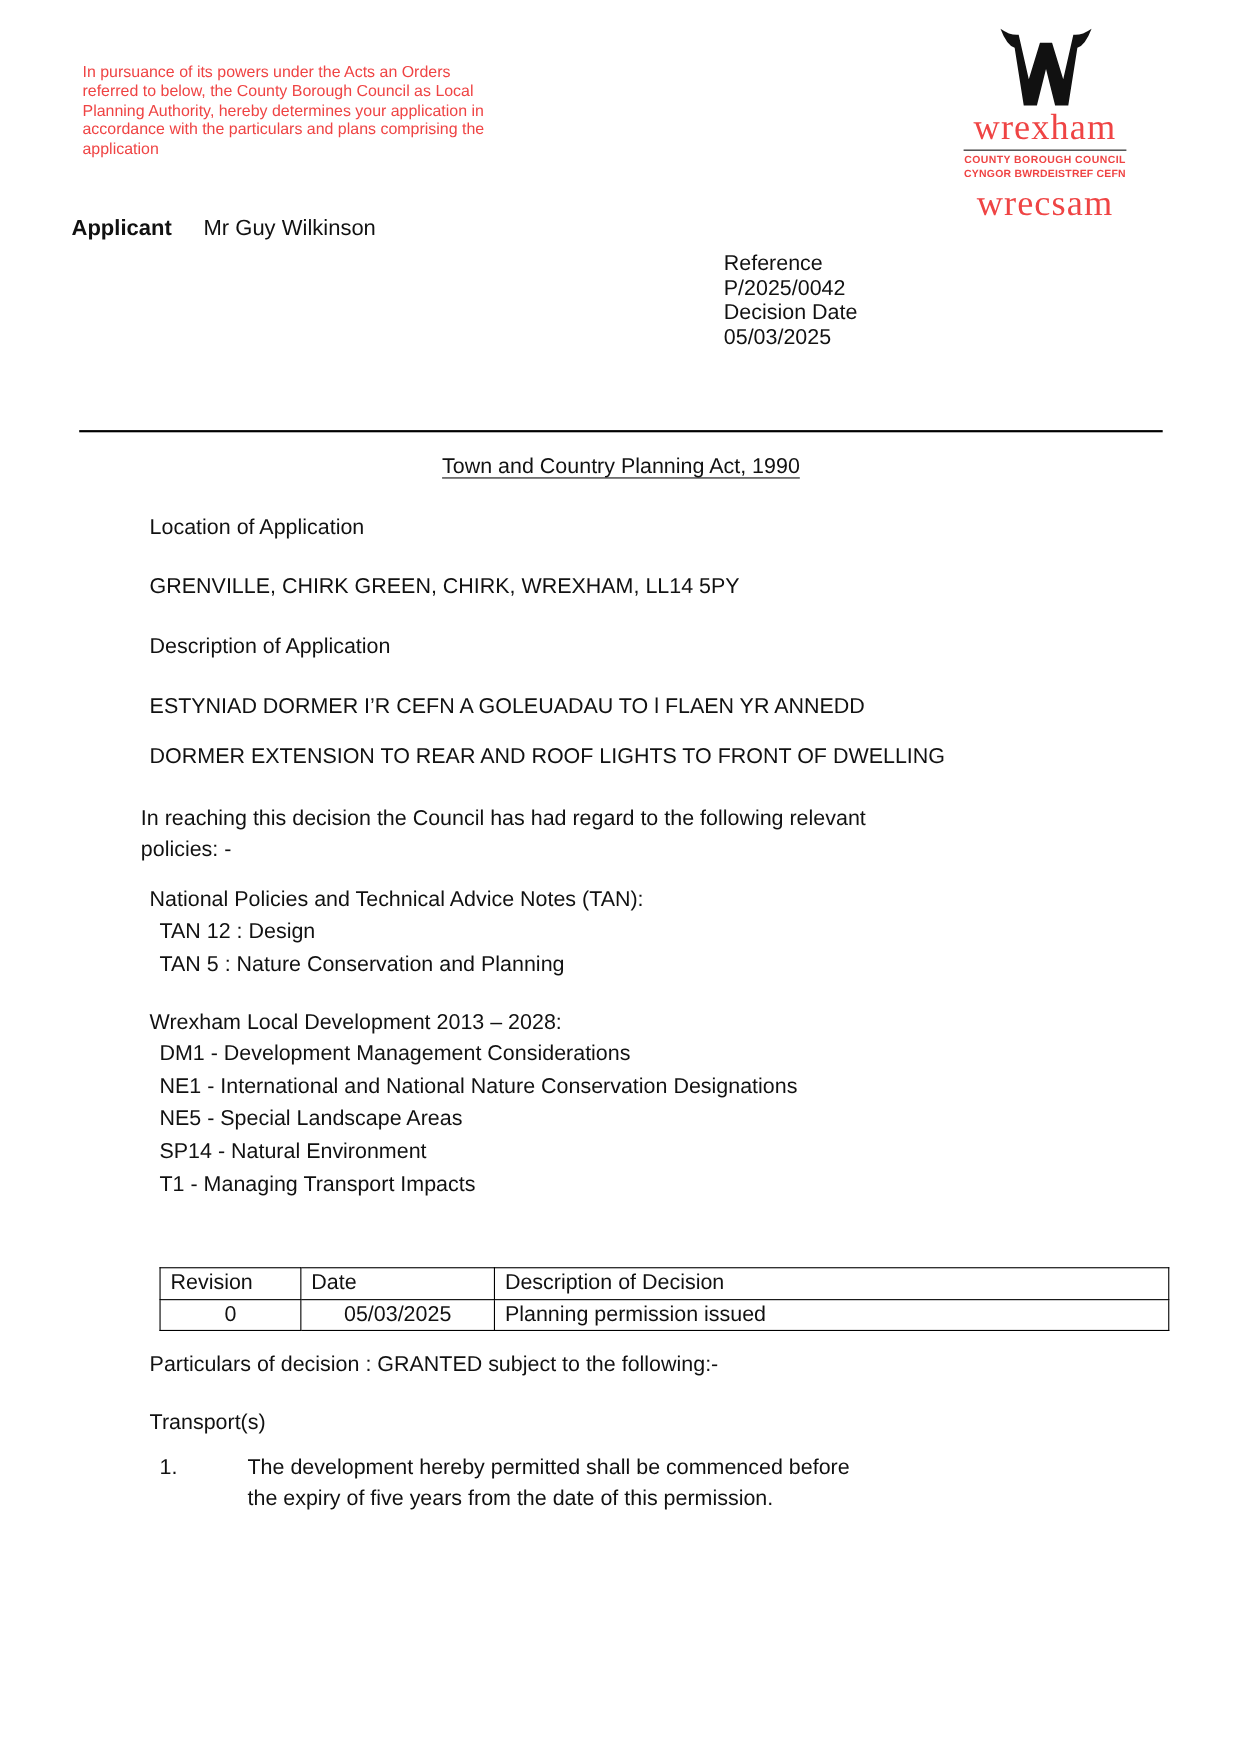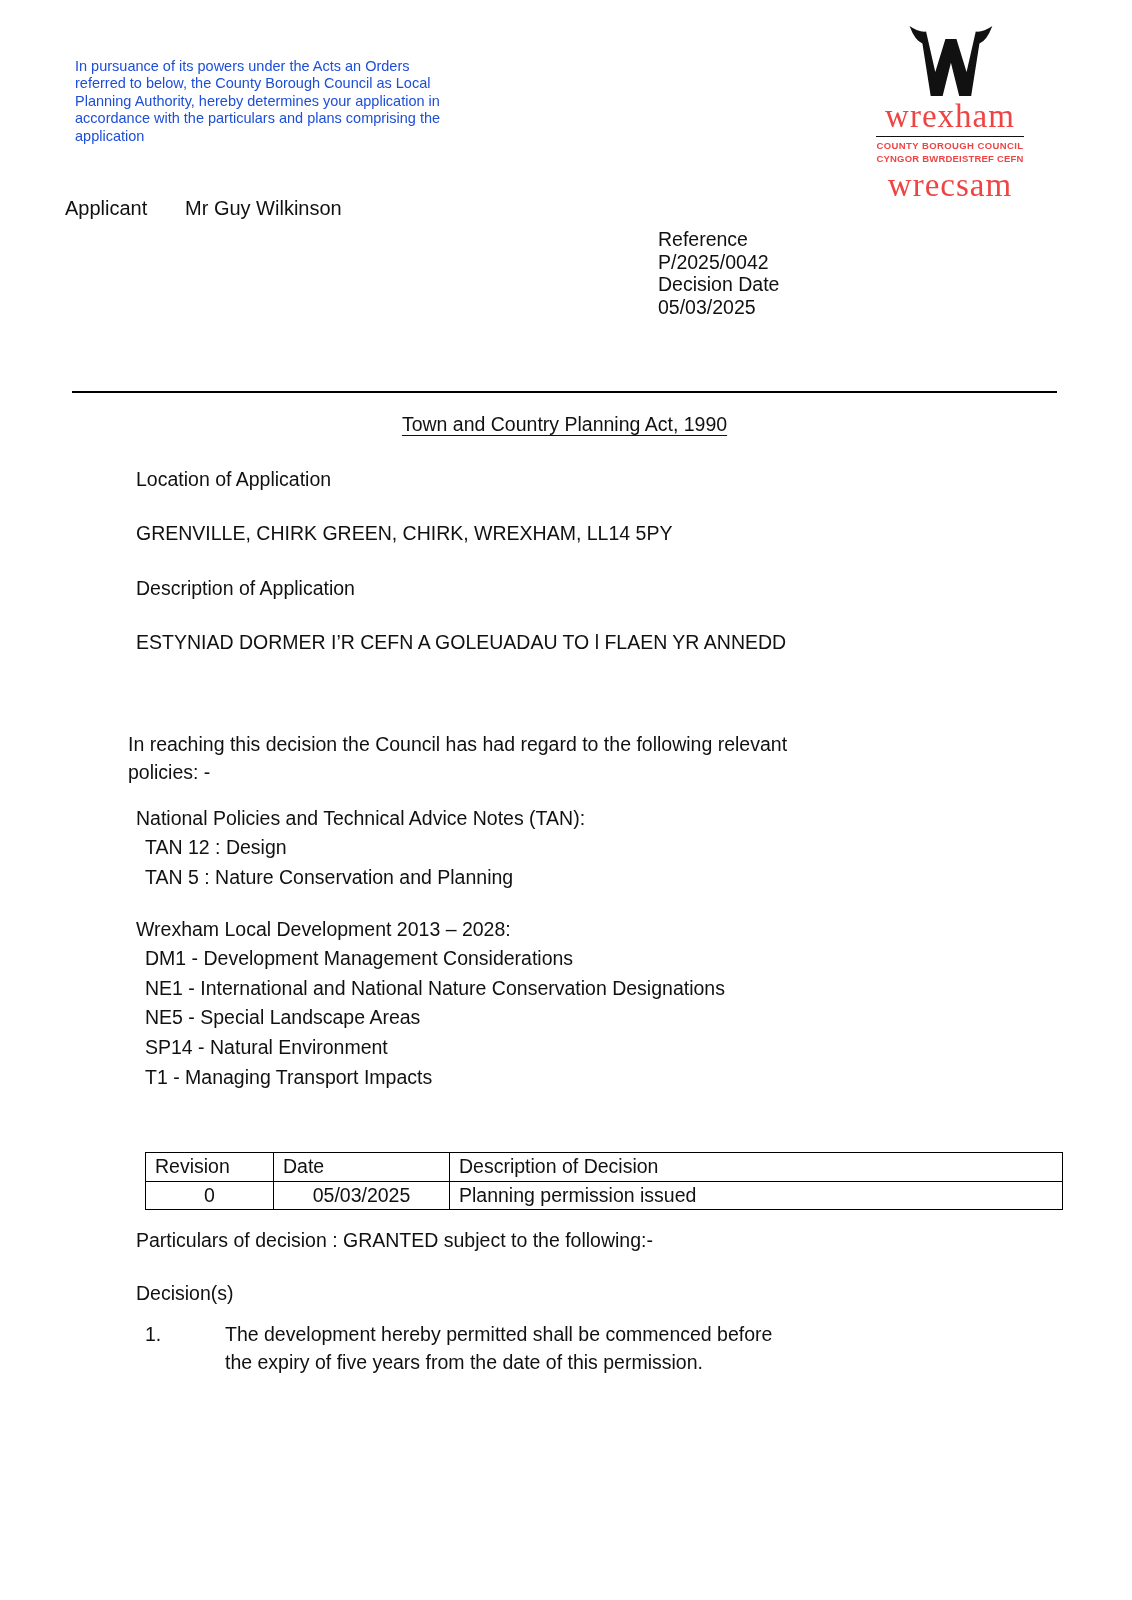--- a/index.html
+++ b/index.html
@@ -10,39 +10,39 @@
     margin:0 auto;
     background:#ffffff;
     color:#111111;
     font-family:"Liberation Sans", sans-serif;
     overflow:hidden;
   }
   .pre { white-space:pre-line; }
 
   .preamble {
     position:absolute; left:75px; top:58px; width:470px;
-    font-size:14.5px; line-height:1.2; color:#1d4ed8;
+    font-size:14.5px; line-height:1.2; color:#ef4444;
   }
 
   .logo {
     position:absolute; right:106px; top:24px; width:152px;
     text-align:center; color:#ef4444;
   }
   .logo-w { display:block; margin:0 auto 2px auto; }
   .logo-name { font-family:"Liberation Serif", serif; font-size:33px; letter-spacing:1px; line-height:1.0; }
   .logo-rule { border-top:1.5px solid #111; margin:3px 2px 3px 2px; }
   .logo-sub { font-size:9.5px; font-weight:bold; letter-spacing:0.4px; line-height:1.35; }
   .logo-sub2 { font-size:9.5px; font-weight:bold; letter-spacing:0.2px; line-height:1.35; }
   .logo-name2 { font-family:"Liberation Serif", serif; font-size:33px; letter-spacing:1px; line-height:1.05; margin-top:2px; }
 
   .applicant-row {
     position:absolute; left:65px; top:197px;
     font-size:20px; display:flex;
   }
-  .applicant-label { width:120px; }
+  .applicant-label { width:120px;font-weight:bold; }
 
   .meta-row { position:absolute; left:658px; font-size:19.5px; display:flex;flex-direction:column; }
   .meta-row.ref  { top:228px; }
   .meta-row.date { top:273px; }
   .meta-label { width:172px; }
 
   .rule {
     position:absolute; left:72px; top:391px; width:985px; height:0;
     border-top:2px solid #000;
   }
@@ -128,20 +128,21 @@
 
   <div class="rule"></div>
 
   <div class="act-title">Town and Country Planning Act, 1990</div>
 
   <div class="t location-heading">Location of Application</div>
   <div class="t location-value">GRENVILLE, CHIRK GREEN, CHIRK, WREXHAM, LL14 5PY</div>
 
   <div class="t description-heading">Description of Application</div>
   <div class="t description-welsh">ESTYNIAD DORMER I’R CEFN A GOLEUADAU TO l FLAEN YR ANNEDD</div>
+  <div class="t description-english">DORMER EXTENSION TO REAR AND ROOF LIGHTS TO FRONT OF DWELLING</div>
 
   <div class="t policies-intro pre">In reaching this decision the Council has had regard to the following relevant
 policies: -</div>
 
   <div class="t national-heading">National Policies and Technical Advice Notes (TAN):</div>
   <div class="t tan-list">
     <div class="policy-line">TAN 12 : Design</div>
     <div class="policy-line">TAN 5 : Nature Conservation and Planning</div>
   </div>
 
@@ -165,21 +166,21 @@
     <tbody>
       <tr>
         <td class="center">0</td>
         <td class="center">05/03/2025</td>
         <td>Planning permission issued</td>
       </tr>
     </tbody>
   </table>
 
   <div class="t particulars">Particulars of decision : GRANTED subject to the following:-</div>
-  <div class="t conditions-heading">Decision(s)</div>
+  <div class="t conditions-heading">Transport(s)</div>
 
   <div class="condition-row">
     <span class="condition-number">1.</span>
     <span class="condition-text pre">The development hereby permitted shall be commenced before
 the expiry of five years from the date of this permission.</span>
   </div>
 
 </div>
 
 </body></html>

